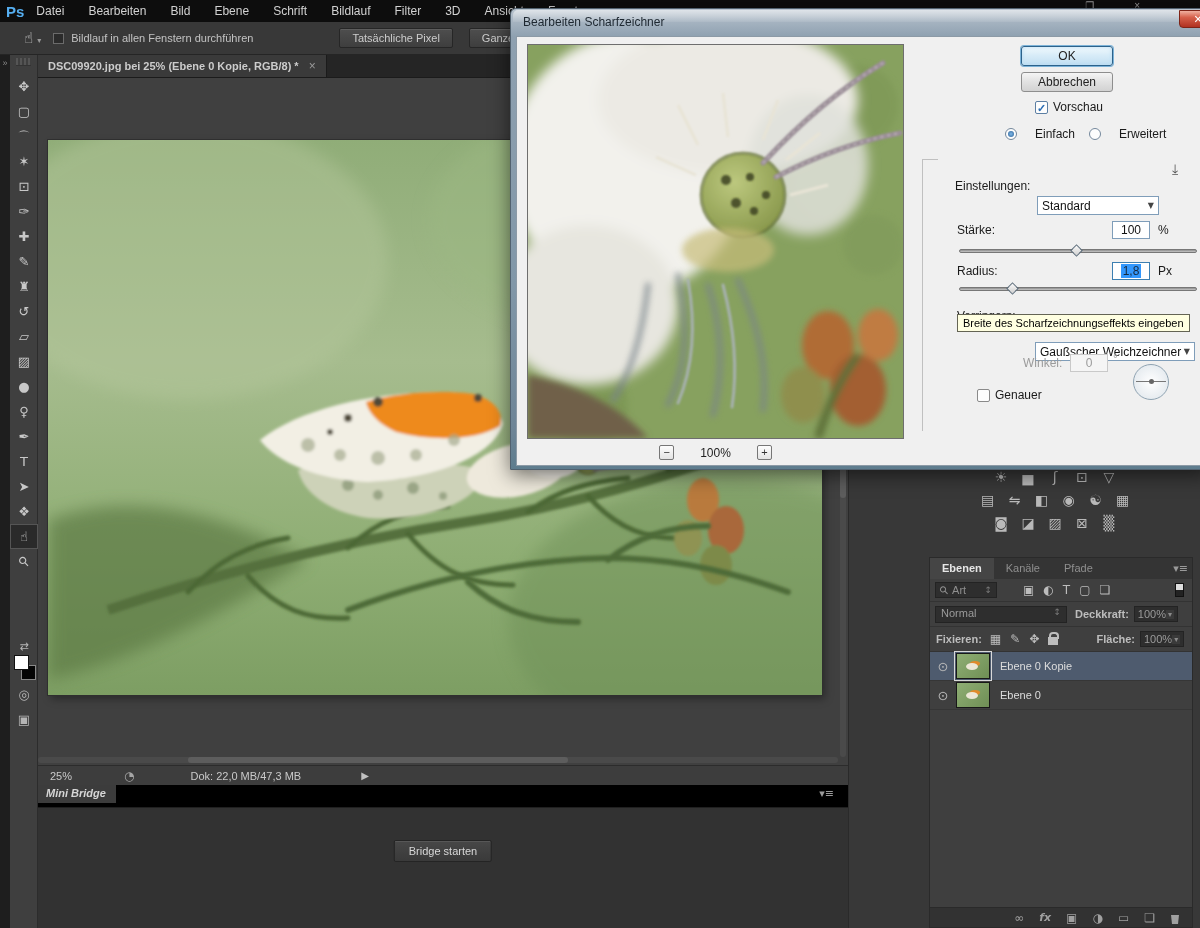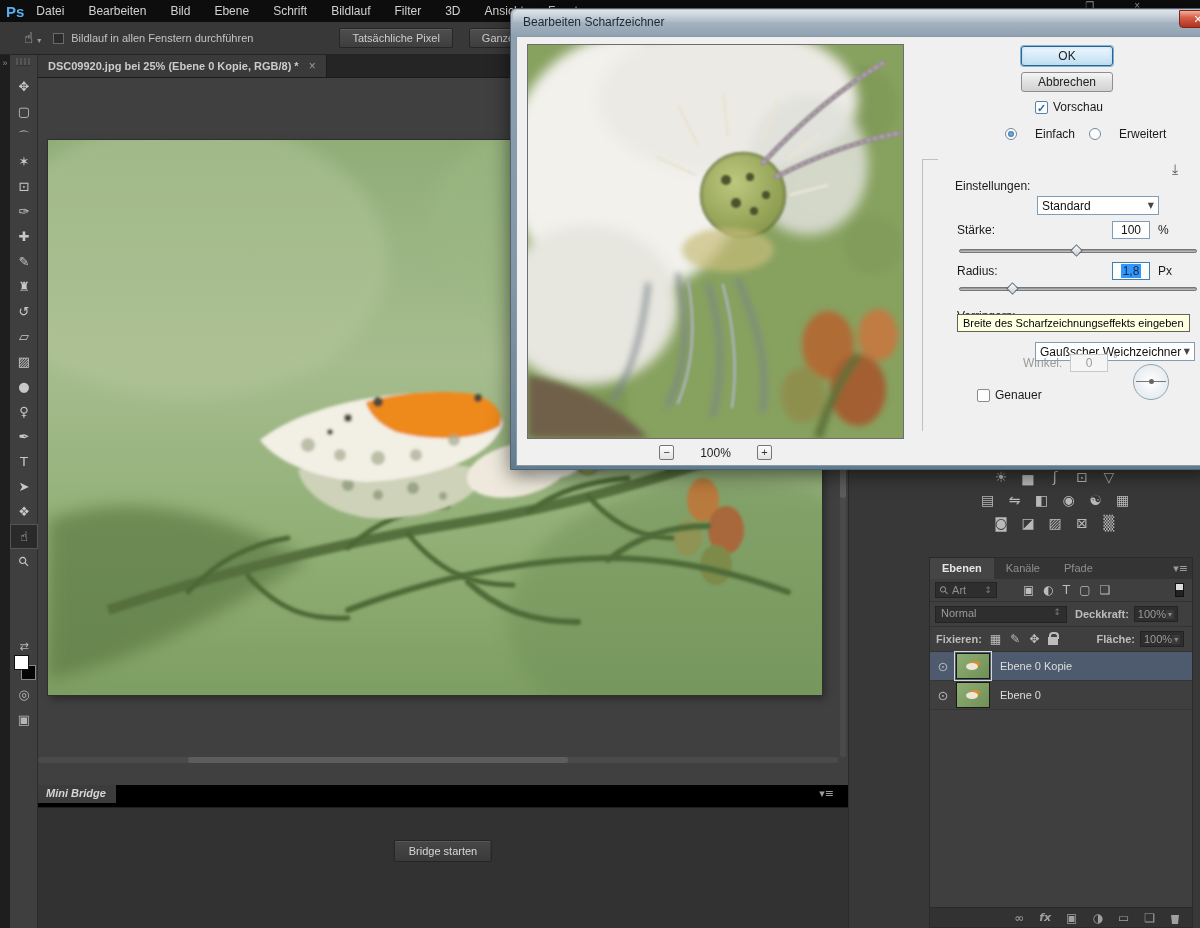--- a/index.html
+++ b/index.html
@@ -350,20 +350,26 @@
       </svg>
     </div>
     <div id="v-scrollbar">
         <div class="thumb"></div>
       </div>
     <div id="h-scrollbar">
         <div class="thumb"></div>
       </div>
   </div>
 
+  <div id="statusbar">
+    <span id="status-zoom">25%</span>
+    <span id="status-circle" class="icon">◔</span>
+    <span id="status-doc">Dok: 22,0 MB/47,3 MB</span>
+    <span id="status-flyout" class="icon">▶</span>
+  </div>
 
   <div id="minibridge">
     <div id="mb-header">
       <span id="mb-tab">Mini Bridge</span>
       <span id="mb-menu" class="icon">▾≡</span>
     </div>
     <button id="mb-button">Bridge starten</button>
   </div>
 
   <div id="rightdock">

